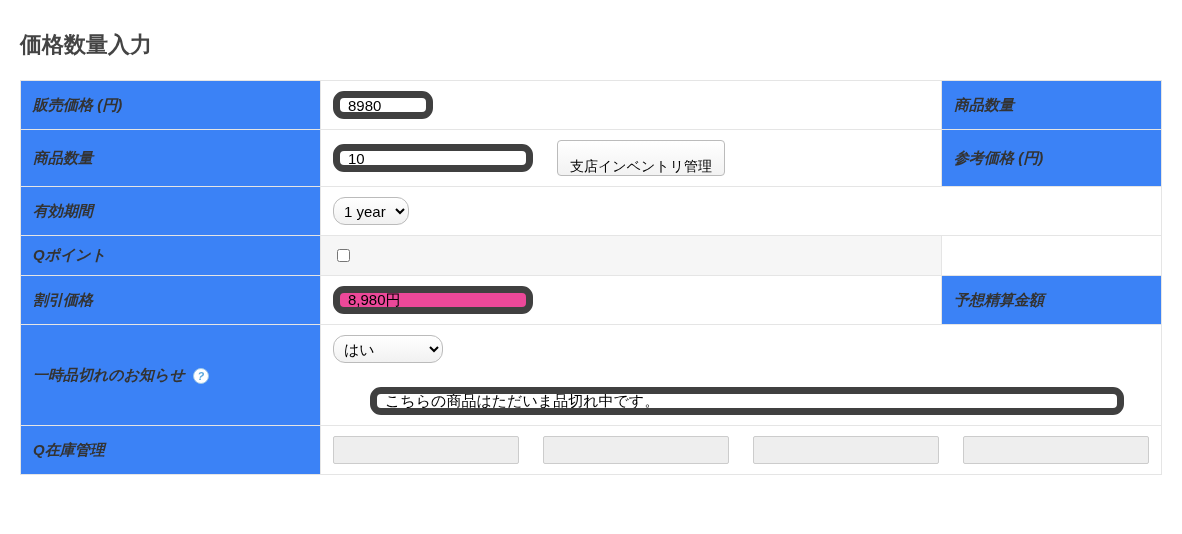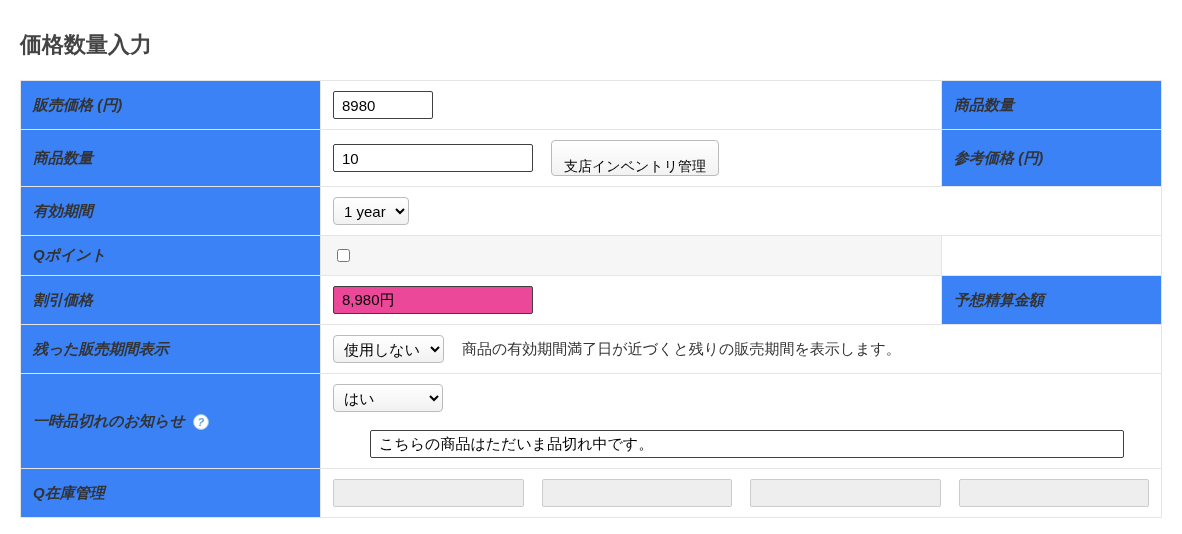--- a/index.html
+++ b/index.html
@@ -34,22 +34,22 @@
     color: #333;
     font-weight: 600;
     font-size: 15px;
     font-style: italic;
   }
   .w-label { width: 300px; }
   .w-side  { width: 220px; }
   input[type="text"] {
     font-size: 15px;
     padding: 4px 8px;
-    border: 1px solid #404040;
-    border-radius: 2px;
+    border: 7px solid #404040;
+    border-radius: 11px;
     background: #fff;
     height: 28px;
   }
   input[type="text"][readonly] {
     background: #ec4899;
   }
   .inp-sm  { width: 100px; }
   .inp-md  { width: 200px; }
   .inp-lg  { width: 754px; height: 30px; margin-left: 37px; }
   button.btn {
@@ -58,39 +58,39 @@
     border: 1px solid #bbb;
     border-radius: 4px;
     background: linear-gradient(#fff,#f2f2f2);
     cursor: pointer;
     height: 28px;
   }
   select {
     font-size: 15px;
     padding: 2px 6px;
     border: 1px solid #bbb;
-    border-radius: 4px;
+    border-radius: 12px;
     background: linear-gradient(#fff,#f1f1f1);
     height: 28px;
   }
   .checkbox-cell { width: 40px; text-align: center; background:#f6f6f6; }
   .help-icon {
     display: inline-flex;
     align-items: center;
     justify-content: center;
     width: 16px; height: 16px;
     border: 1px solid #9cc7e8;
     color: #5aa7dc;
     border-radius: 50%;
     font-size: 11px;
     margin-left: 4px;
     background: #fff;
   }
   .note { color:#333; font-size:15px; }
-  .row-flex { display:flex; align-items:center; gap:18px; flex-wrap:wrap; }
+  .row-flex { display:flex; align-items:center; gap:24px; flex-wrap:wrap; }
   .grey-slot {
     flex: 1 1 0;
     height: 28px;
     background: #eee;
     border: 1px solid #ccc;
     border-radius: 2px;
   }
 </style>
 </head>
 <body>
@@ -143,31 +143,20 @@
   </tr>
 
   <tr>
     <th>割引価格</th>
     <td>
       <input type="text" class="inp-md" readonly="" value="8,980円" style="">
     </td>
     <th>予想精算金額</th>
   </tr>
 
-  <tr>
-    <th>残った販売期間表示</th>
-    <td colspan="2">
-      <div class="row-flex">
-        <select>
-          <option>使用しない</option>
-        </select>
-        <span class="note">商品の有効期間満了日が近づくと残りの販売期間を表示します。</span>
-      </div>
-    </td>
-  </tr>
 
   <tr>
     <th>
       <span>一時品切れのお知らせ</span>
       <span class="help-icon">?</span>
     </th>
     <td colspan="2">
       <div class="row-flex">
         <select style="width:110px;">
           <option>はい</option>

